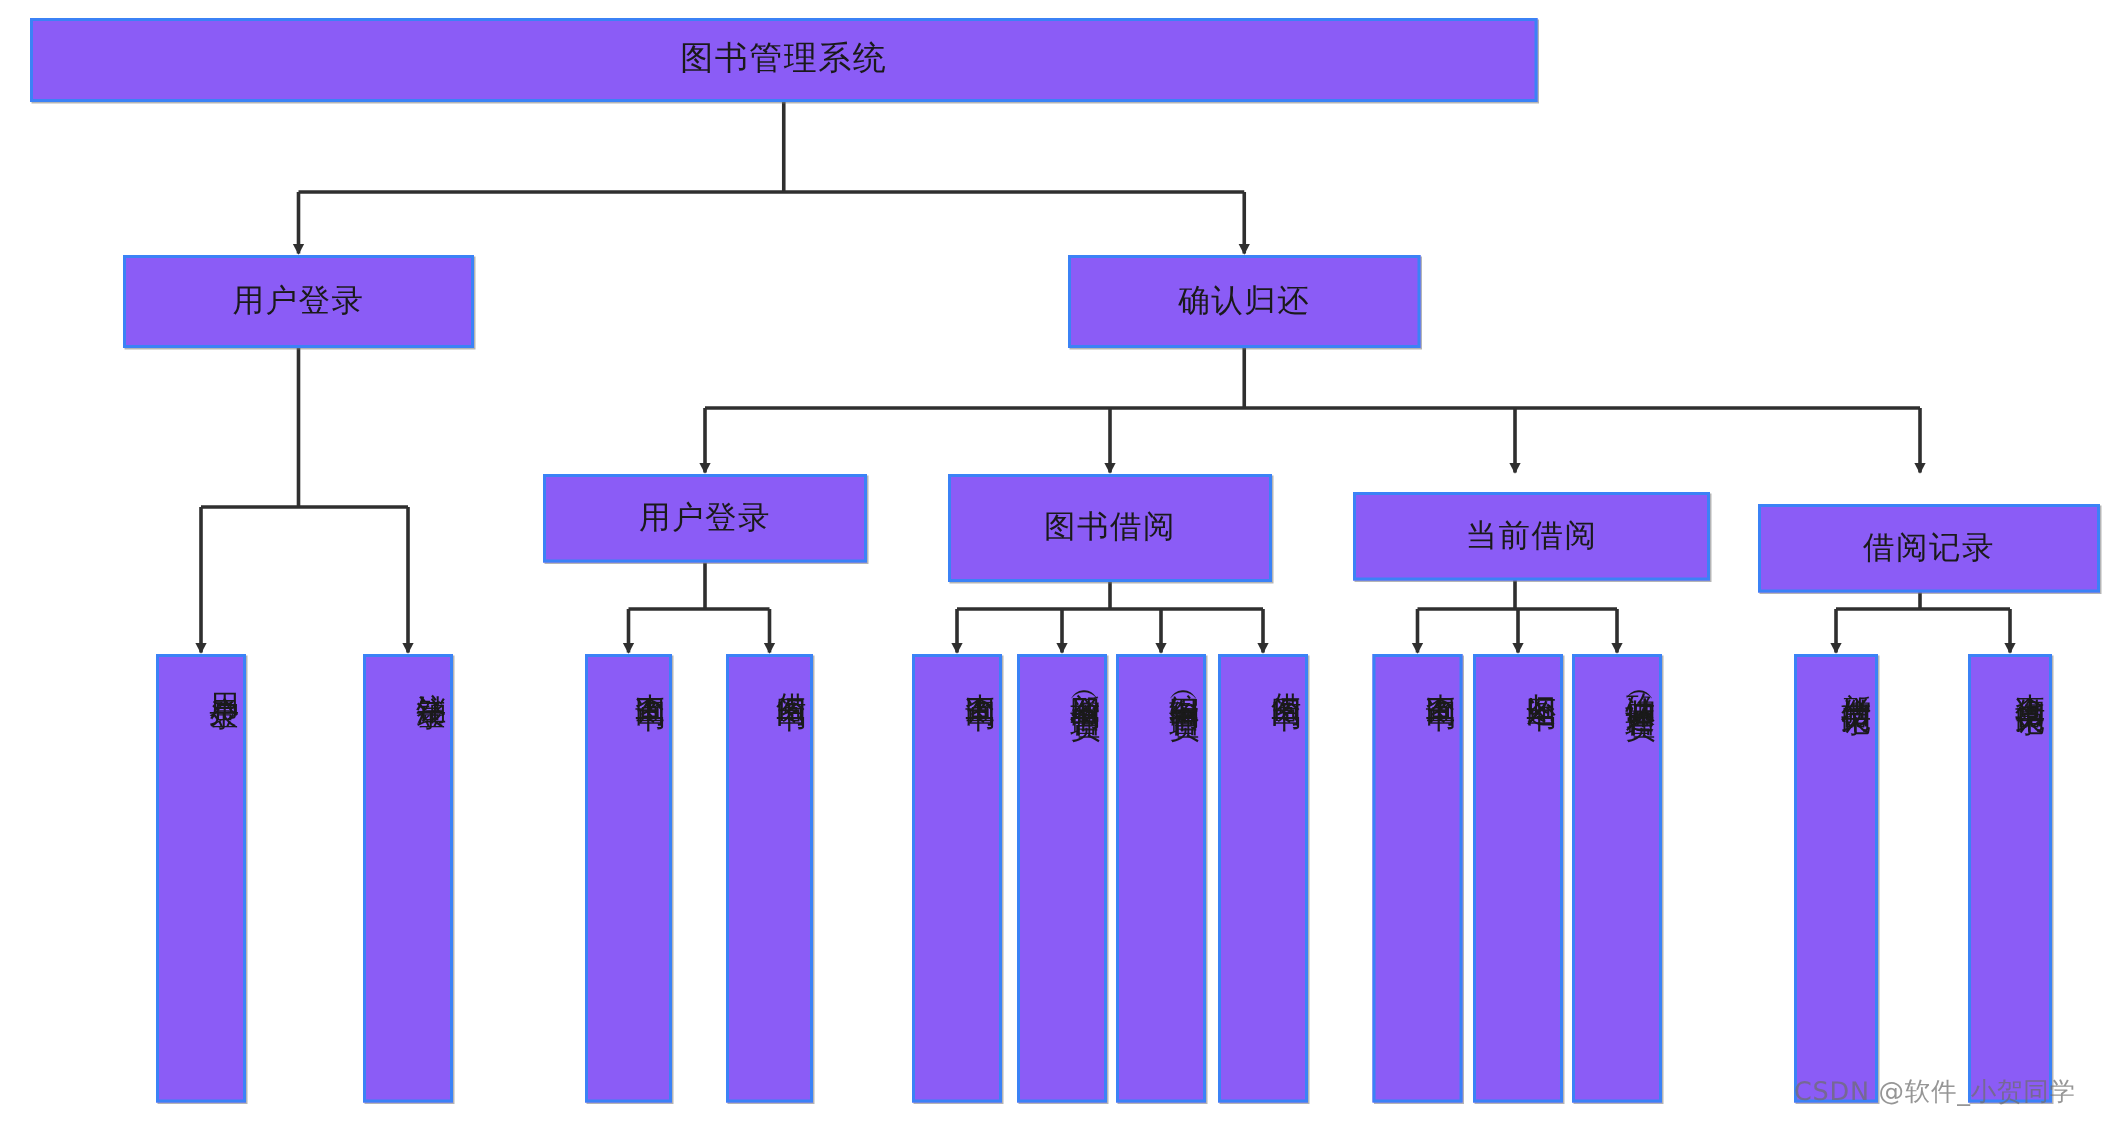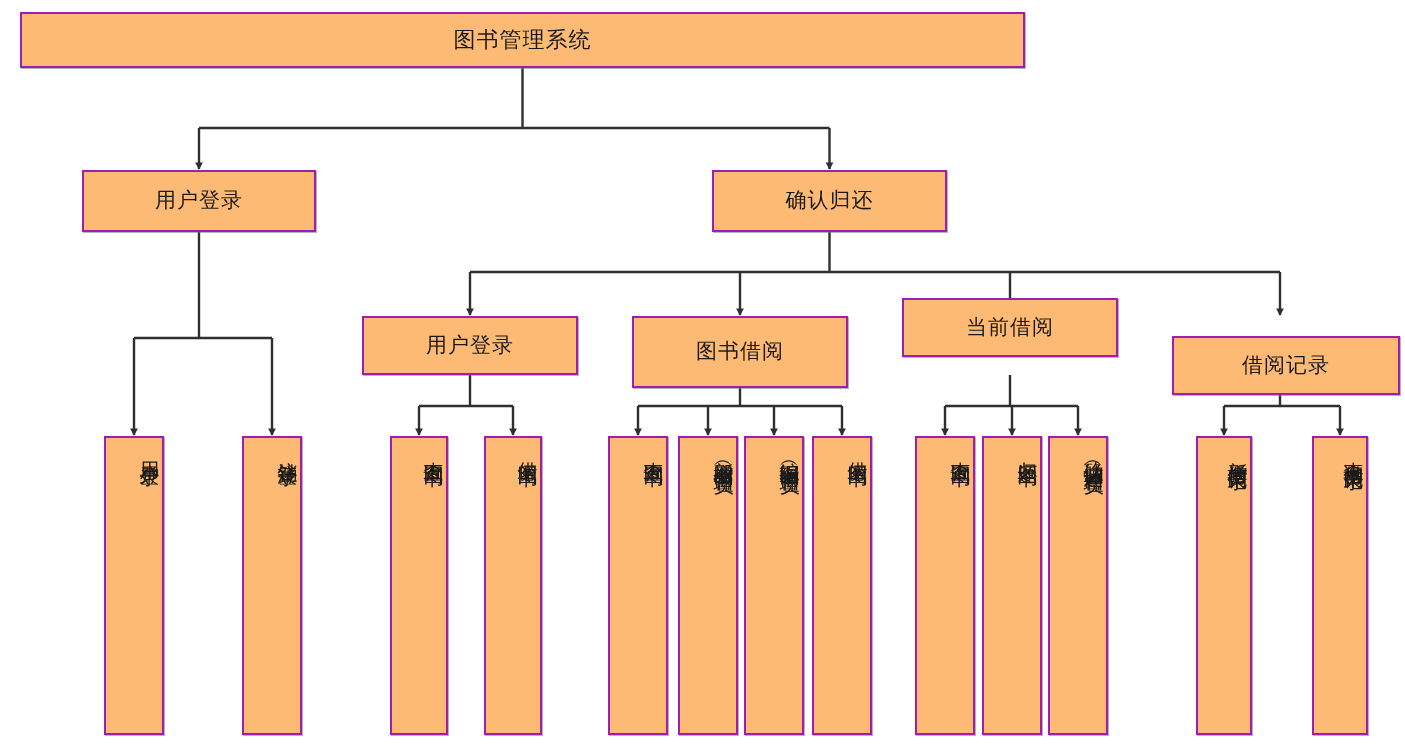--- a/index.html
+++ b/index.html
@@ -11,22 +11,22 @@
     position: relative;
     width: 1405px;
     height: 747px;
     background: #ffffff;
     font-family: "DejaVu Sans", "Liberation Sans", sans-serif;
     overflow: hidden;
   }
   .node {
     position: absolute;
     box-sizing: border-box;
-    background: #fdba74;
-    border: 2px solid #a21caf;
+    background: #8b5cf6;
+    border: 2px solid #3b82f6;
     display: flex;
     align-items: center;
     justify-content: center;
     color: #1a1a1a;
     box-shadow: 1px 1px 0 rgba(120,120,120,0.55);
   }
   .node.horizontal {
     font-size: 21px;
     line-height: 1.2;
     letter-spacing: 1px;
@@ -125,21 +125,21 @@
       </div>
       <div class="node horizontal" style="left: 712px; top: 170px; width: 235px; height: 62px;">
         <span>确认归还</span>
       </div>
       <div class="node horizontal" style="left: 362px; top: 316px; width: 216px; height: 59px;">
         <span>用户登录</span>
       </div>
       <div class="node horizontal" style="left: 632px; top: 316px; width: 216px; height: 72px;">
         <span>图书借阅</span>
       </div>
-      <div class="node horizontal" style="left: 902px; top: 298px; width: 216px; height: 59px;">
+      <div class="node horizontal" style="left: 902px; top: 328px; width: 238px; height: 59px;">
         <span>当前借阅</span>
       </div>
       <div class="node horizontal" style="left: 1172px; top: 336px; width: 228px; height: 59px; text-align: center;">
         <span>借阅记录</span>
       </div>
       <div class="node vertical" style="left: 104px; top: 436px; width: 60px; height: 299px;">
         <span class="vtext">用户登录</span>
       </div>
       <div class="node vertical" style="left: 242px; top: 436px; width: 60px; height: 299px;">
         <span class="vtext">注销登录</span>
@@ -172,13 +172,14 @@
         <span class="vtext">确认归还（管理员）</span>
       </div>
       <div class="node vertical" style="left: 1196px; top: 436px; width: 56px; height: 299px;">
         <span class="vtext">新增借阅记录</span>
       </div>
       <div class="node vertical" style="left: 1312px; top: 436px; width: 56px; height: 299px;">
         <span class="vtext">查询借阅记录</span>
       </div>
     </div>
 
+  <div class="wm" style="left:1196px; top:716px;">CSDN @软件_小贺同学</div>
 </div>
 
 </body></html>

